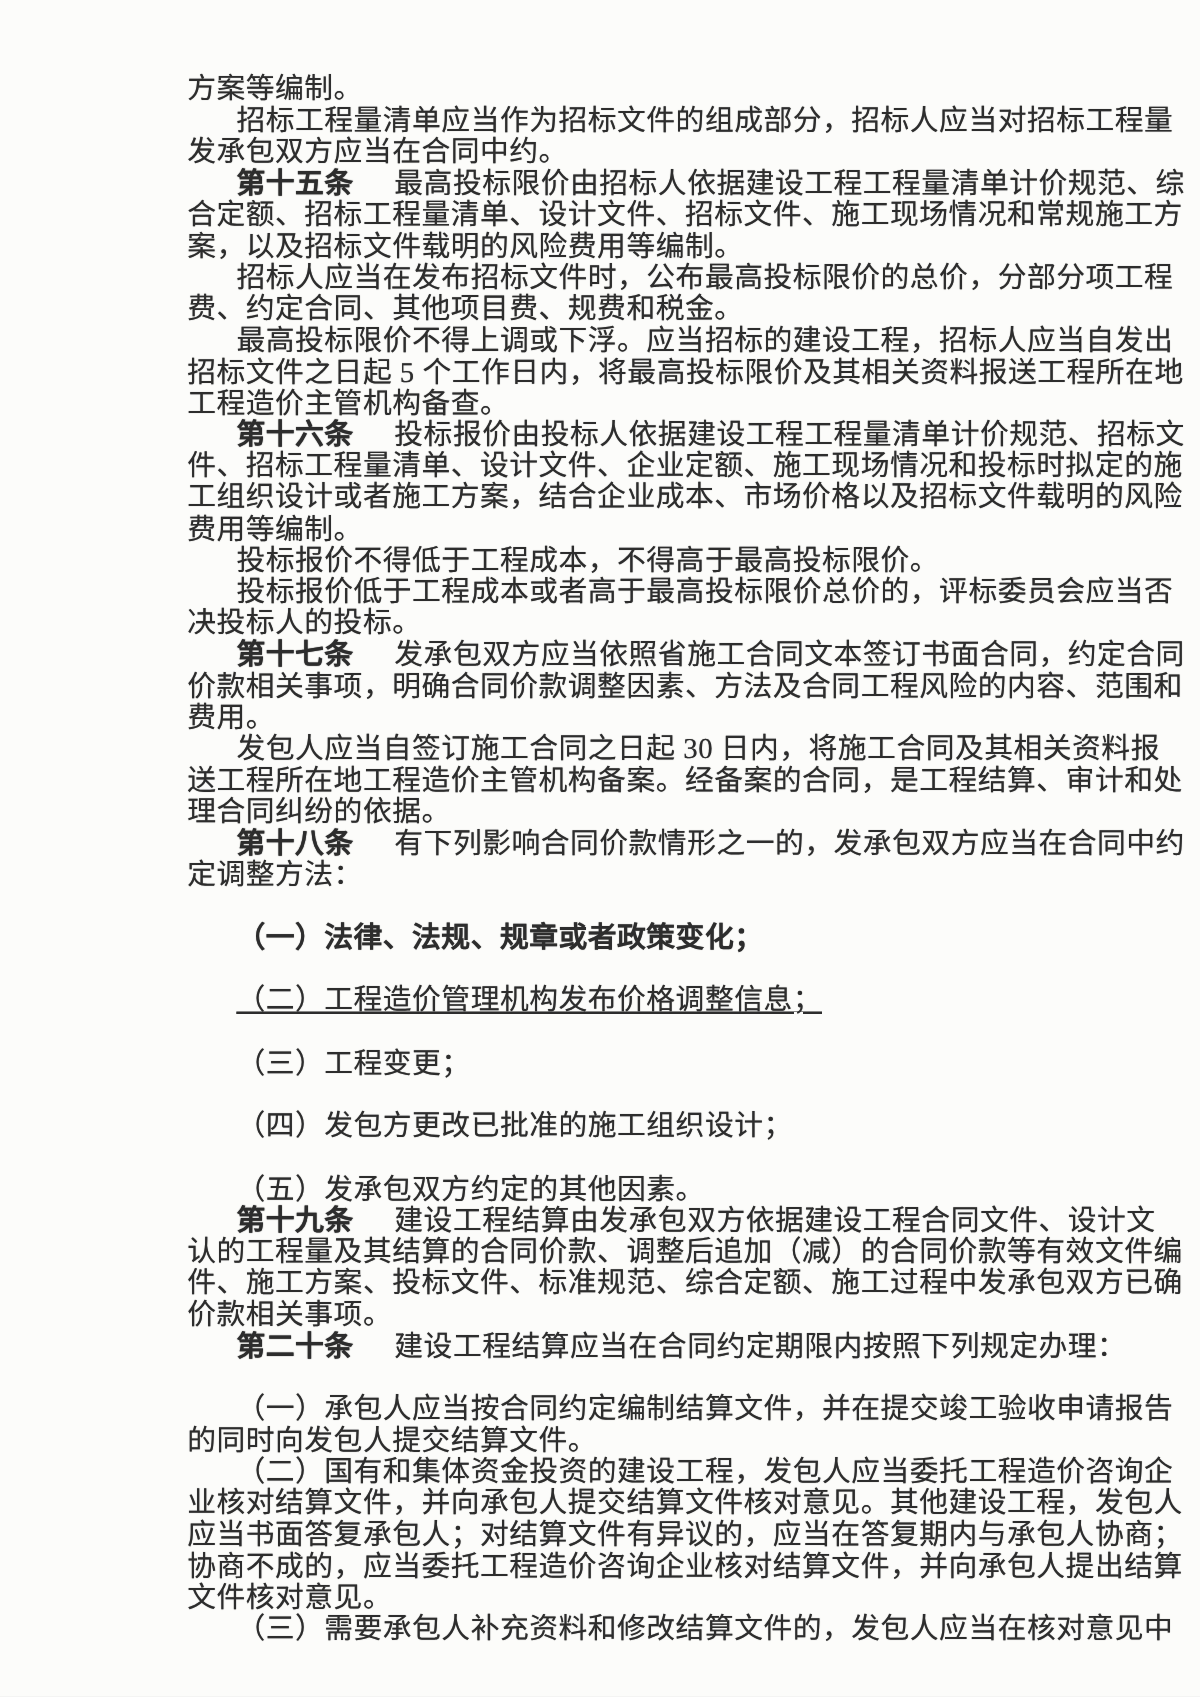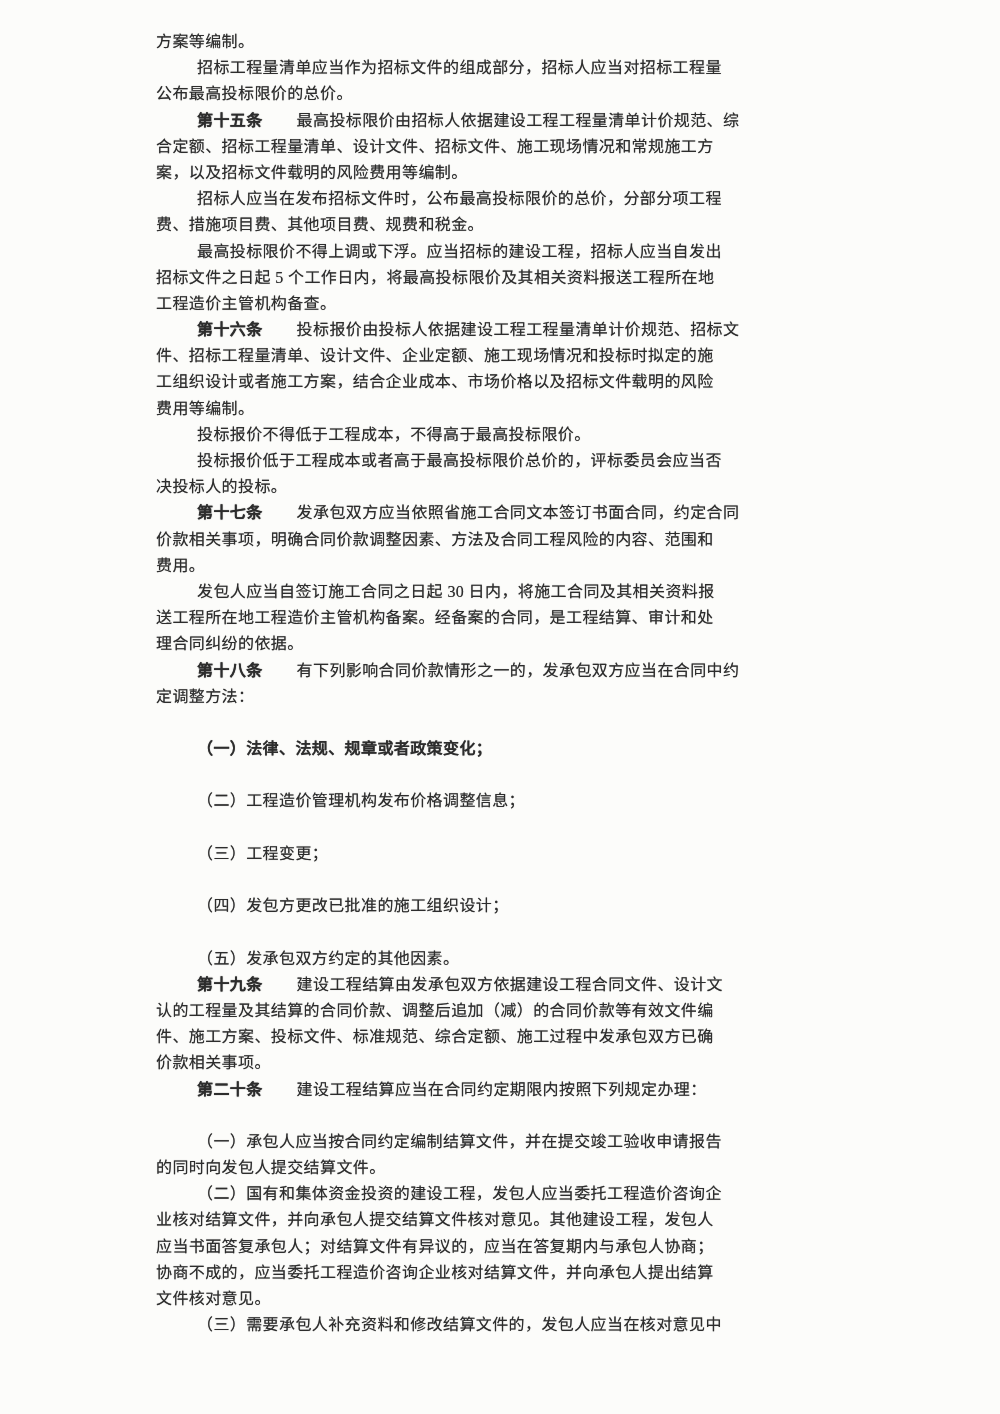--- a/index.html
+++ b/index.html
@@ -12,23 +12,23 @@
     width: 1000px;
     height: 1414px;
     margin: 0 auto;
     background: #fcfcfa;
     overflow: hidden;
     font-family: "Liberation Serif", "DejaVu Serif", serif;
   }
   .text-block {
     position: absolute;
     left: 156px;
-    top: 29px;
+    top: 62px;
     width: 700px;
-    font-size: 16px;
+    font-size: 24px;
     letter-spacing: 0.4px;
     color: #2d2d2d;
     text-shadow: 0 0 0.7px rgba(45,45,45,0.65);
   }
   .line {
     height: 26.2px;
     line-height: 26.2px;
     white-space: nowrap;
   }
   .line.indent {
@@ -40,46 +40,46 @@
     text-shadow: 0 0 0.9px rgba(30,30,30,0.9);
   }
 </style>
 </head>
 <body>
 
 <div class="page">
   <div class="text-block">
       <div class="line"><span>方案等编制。</span></div>
       <div class="line indent"><span>招标工程量清单应当作为招标文件的组成部分，招标人应当对招标工程量</span></div>
-      <div class="line"><span>公布最高投标限价的总价。</span></div>
+      <div class="line"><span>发承包双方应当在合同中约。</span></div>
       <div class="line indent"><b class="article-no">第十五条</b><span>最高投标限价由招标人依据建设工程工程量清单计价规范、综</span></div>
       <div class="line"><span>合定额、招标工程量清单、设计文件、招标文件、施工现场情况和常规施工方</span></div>
       <div class="line"><span>案，以及招标文件载明的风险费用等编制。</span></div>
       <div class="line indent"><span>招标人应当在发布招标文件时，公布最高投标限价的总价，分部分项工程</span></div>
-      <div class="line"><span>费、措施项目费、其他项目费、规费和税金。</span></div>
+      <div class="line"><span>费、约定合同、其他项目费、规费和税金。</span></div>
       <div class="line indent"><span>最高投标限价不得上调或下浮。应当招标的建设工程，招标人应当自发出</span></div>
       <div class="line"><span>招标文件之日起 5 个工作日内，将最高投标限价及其相关资料报送工程所在地</span></div>
       <div class="line"><span>工程造价主管机构备查。</span></div>
       <div class="line indent"><b class="article-no">第十六条</b><span>投标报价由投标人依据建设工程工程量清单计价规范、招标文</span></div>
       <div class="line"><span>件、招标工程量清单、设计文件、企业定额、施工现场情况和投标时拟定的施</span></div>
       <div class="line"><span>工组织设计或者施工方案，结合企业成本、市场价格以及招标文件载明的风险</span></div>
       <div class="line"><span>费用等编制。</span></div>
       <div class="line indent"><span>投标报价不得低于工程成本，不得高于最高投标限价。</span></div>
       <div class="line indent"><span>投标报价低于工程成本或者高于最高投标限价总价的，评标委员会应当否</span></div>
       <div class="line"><span>决投标人的投标。</span></div>
       <div class="line indent"><b class="article-no">第十七条</b><span>发承包双方应当依照省施工合同文本签订书面合同，约定合同</span></div>
       <div class="line"><span>价款相关事项，明确合同价款调整因素、方法及合同工程风险的内容、范围和</span></div>
       <div class="line"><span>费用。</span></div>
       <div class="line indent"><span>发包人应当自签订施工合同之日起 30 日内，将施工合同及其相关资料报</span></div>
       <div class="line"><span>送工程所在地工程造价主管机构备案。经备案的合同，是工程结算、审计和处</span></div>
       <div class="line"><span>理合同纠纷的依据。</span></div>
       <div class="line indent"><b class="article-no">第十八条</b><span>有下列影响合同价款情形之一的，发承包双方应当在合同中约</span></div>
       <div class="line"><span>定调整方法：</span></div>
       <div class="line indent" style="margin-top: 26.2px; font-weight: bold;"><span>（一）法律、法规、规章或者政策变化；</span></div>
-      <div class="line indent" style="margin-top: 26.2px;"><span>（二）工程造价管理机构发布价格调整信息；</span></div>
+      <div class="line indent" style="margin-top: 26.2px; text-decoration: underline;"><span>（二）工程造价管理机构发布价格调整信息；</span></div>
       <div class="line indent" style="margin-top: 26.2px;"><span>（三）工程变更；</span></div>
       <div class="line indent" style="margin-top: 26.2px;"><span>（四）发包方更改已批准的施工组织设计；</span></div>
       <div class="line indent" style="margin-top: 26.2px;"><span>（五）发承包双方约定的其他因素。</span></div>
       <div class="line indent"><b class="article-no">第十九条</b><span>建设工程结算由发承包双方依据建设工程合同文件、设计文</span></div>
       <div class="line"><span>认的工程量及其结算的合同价款、调整后追加（减）的合同价款等有效文件编</span></div>
       <div class="line"><span>件、施工方案、投标文件、标准规范、综合定额、施工过程中发承包双方已确</span></div>
       <div class="line"><span>价款相关事项。</span></div>
       <div class="line indent"><b class="article-no">第二十条</b><span>建设工程结算应当在合同约定期限内按照下列规定办理：</span></div>
       <div class="line indent" style="margin-top: 26.2px;"><span>（一）承包人应当按合同约定编制结算文件，并在提交竣工验收申请报告</span></div>
       <div class="line"><span>的同时向发包人提交结算文件。</span></div>

